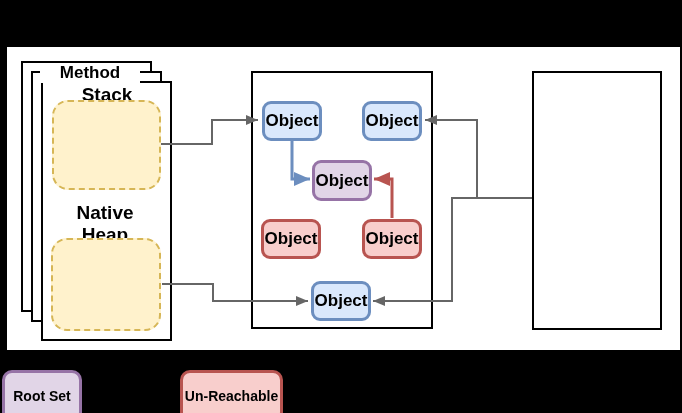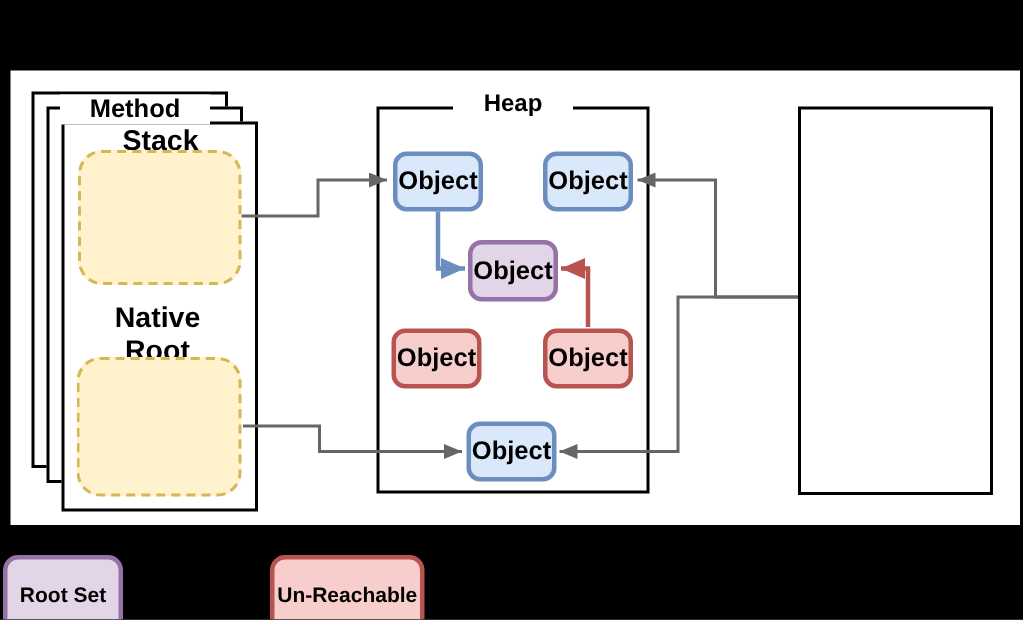--- a/index.html
+++ b/index.html
@@ -69,25 +69,24 @@
 
   <div class="abs" id="white-sheet"></div>
 
   <div class="abs plainbox" style="left:21px; top:61px; width:131px; height:251px;"></div>
   <div class="abs plainbox" style="left:31px; top:71px; width:131px; height:251px;"></div>
   <div class="abs plainbox" style="left:41px; top:81px; width:131px; height:260px;"></div>
   <div class="abs boxtitle lbl-threads" style="left:40px; top:63px; width:100px;">Method</div>
   <div class="abs boxtitle lbl-stack" style="left:57px; top:84px; width:100px; background:transparent;">Stack</div>
   <div class="abs dashedbox" style="left:52px; top:100px; width:109px; height:90px;"></div>
   <div class="abs boxtitle lbl-native" style="left:55px; top:202px; width:100px; background:transparent;">Native
-Root</div>
+Heap</div>
   <div class="abs dashedbox" style="left:51px; top:238px; width:110px; height:93px;"></div>
 
   <div class="abs plainbox" style="left:251px; top:71px; width:182px; height:258px; background:transparent;"></div>
-  <div class="abs boxtitle lbl-heap" style="left:302px; top:61px; width:80px;">Heap</div>
 
   <div class="abs plainbox" style="left:532px; top:71px; width:130px; height:259px; background:transparent;"></div>
 
   <svg class="abs" id="arrow-layer" width="682" height="413">
     <defs>
       <marker id="head-gray" markerUnits="userSpaceOnUse" markerWidth="12" markerHeight="10" refX="12" refY="5" orient="auto">
           <path d="M0,0 L12,5 L0,10 Z" fill="#666666"></path>
         </marker>
       <marker id="head-blue" markerUnits="userSpaceOnUse" markerWidth="16" markerHeight="14" refX="16" refY="7" orient="auto">
           <path d="M0,0 L16,7 L0,14 Z" fill="#6C8EBF"></path>

